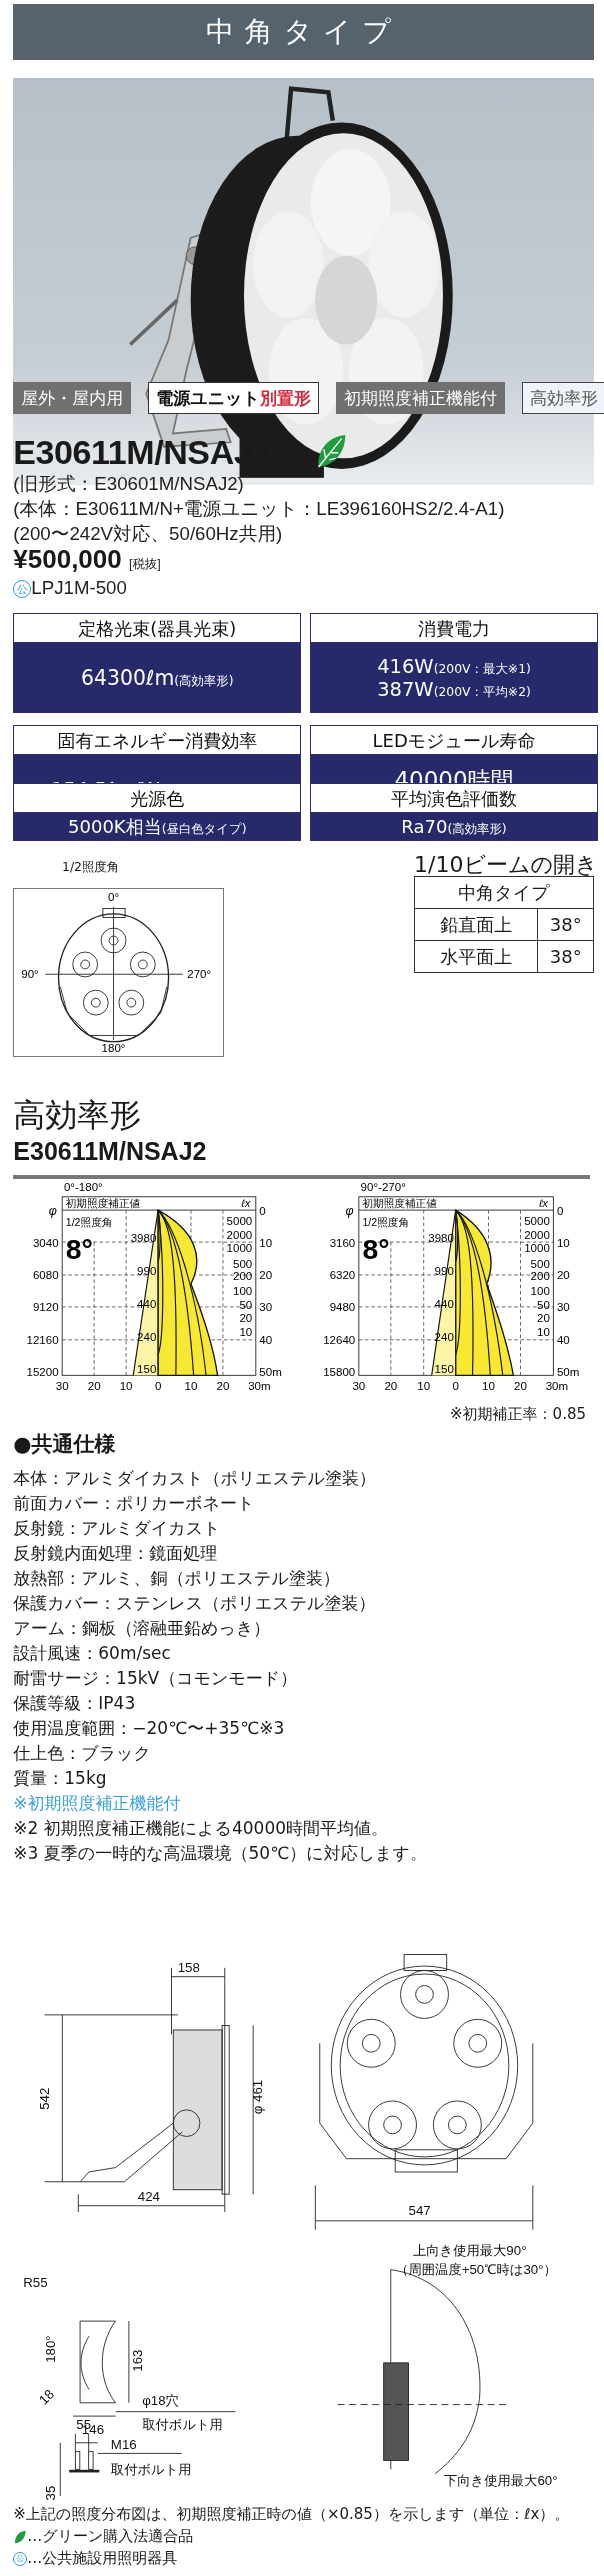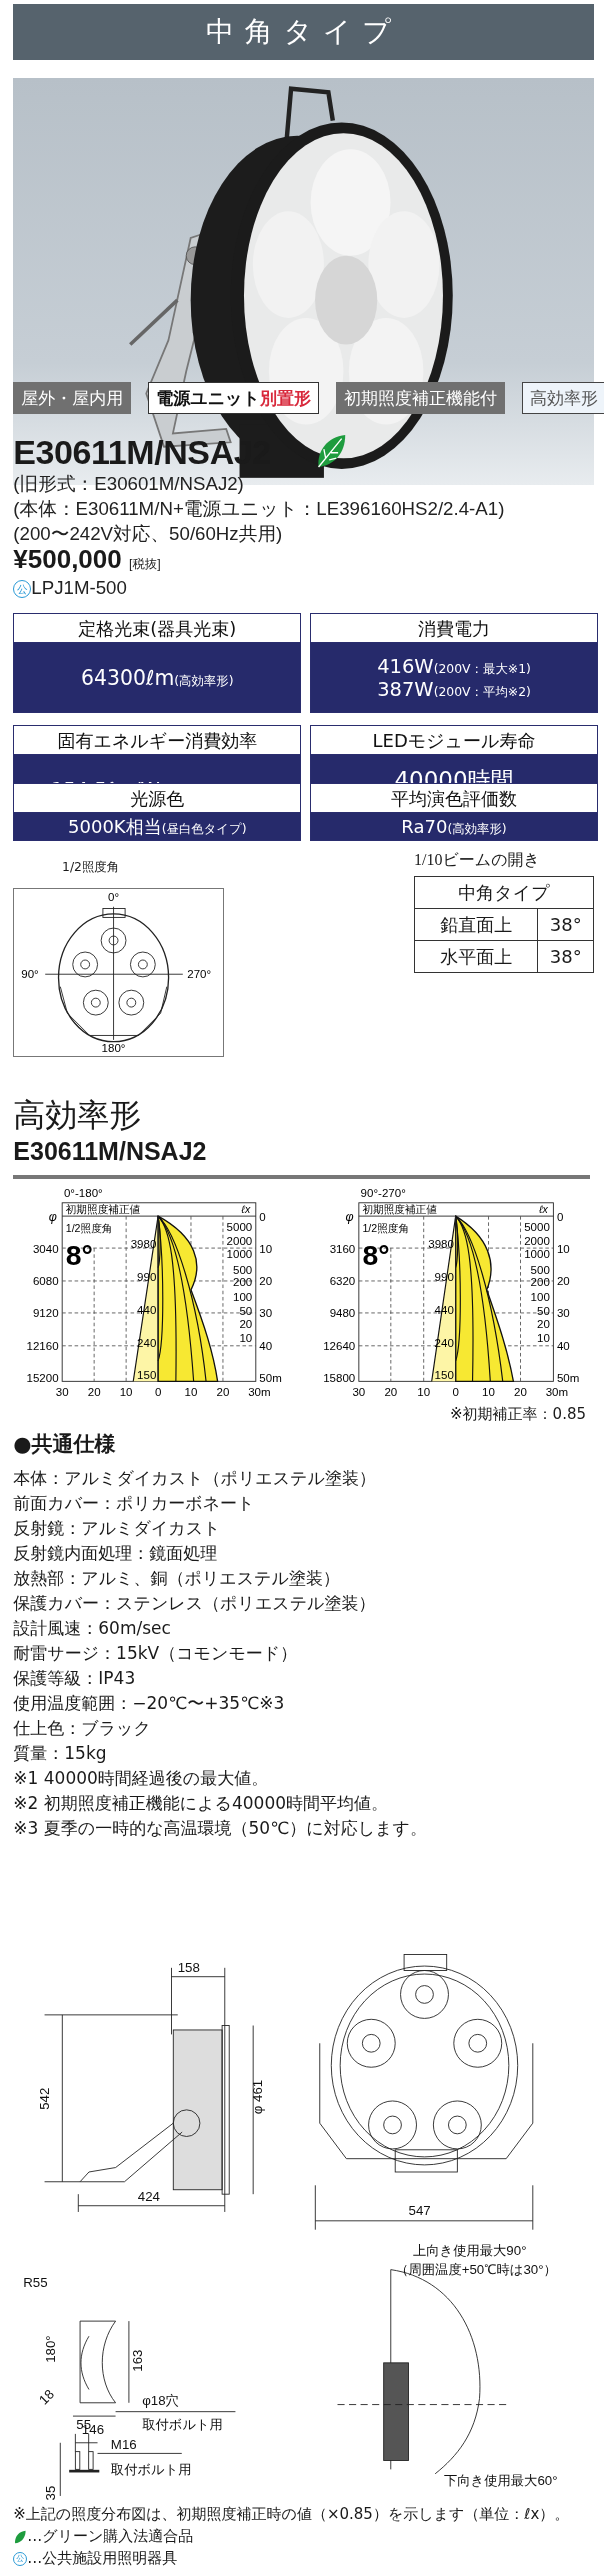--- a/index.html
+++ b/index.html
@@ -17,27 +17,27 @@
   .leaf { left: 315px; top: 433px; }
   .sub { left: 13.3px; font-size: 18.7px; color: #222; font-family: "Liberation Sans", sans-serif; }
   .price { left: 13.3px; top: 544px; font-size: 26px; font-weight: bold; font-family: "Liberation Sans", sans-serif; }
   .price small { font-size: 12.4px; font-weight: normal; }
   .spec-box { width: 288px; border: 0.9px solid #2a2d6e; }
   .spec-label { background: #fff; color: #111; text-align: center; font-size: 18px; height: 29px; line-height: 29px; border-bottom: 0.9px solid #2a2d6e; }
   .spec-val { background: #262a6b; color: #ffffff; text-align: center; font-size: 18px; display: flex; flex-direction: column; justify-content: center; }
   .spec-val .sm { font-size: 12.4px; }
   .beam-box { left: 13.3px; top: 888px; width: 211px; height: 169px; border: 1.3px solid #777; }
   .beam-title { left: 62px; top: 859px; font-size: 12.4px; }
-  .tenth-title { left: 414px; top: 850px; font-size: 16px; font-family: Liberation Serif, serif; }
+  .tenth-title { left: 414px; top: 850px; font-size: 22px; }
   table.tenth { position: absolute; left: 414px; top: 876px; width: 180px; border-collapse: collapse; font-size: 18px; }
   table.tenth td { border: 0.9px solid #333; height: 32px; text-align: center; }
   .sec-title { left: 13.3px; top: 1094px; font-size: 32px; font-family: "Liberation Sans", sans-serif; }
   .sec-model { left: 13.3px; top: 1137px; font-size: 25px; font-weight: bold; font-family: "Liberation Sans", sans-serif; }
   .sec-rule { left: 13.3px; top: 1175px; width: 577px; height: 4.4px; background: #777; }
-  .chart-wrap { width: 293px; height: 222px; font-family: "Liberation Sans", sans-serif; margin-top: 6px; }
+  .chart-wrap { width: 293px; height: 222px; font-family: "Liberation Sans", sans-serif; }
   .note-right { right: 18px; top: 1405px; font-size: 15px; }
   .common-title { left: 13.3px; top: 1430px; font-size: 21px; font-weight: bold; }
   .spec-list { left: 13.3px; top: 1466px; font-size: 17px; line-height: 25px; }
   .spec-list .blue { color: #39a1dc; }
   .foot { left: 13.3px; top: 2503px; font-size: 15px; line-height: 22px; }
   .draw { left: 0; top: 1919px; }
 </style>
 </head>
 <body>
 
@@ -329,27 +329,28 @@
 <div class="abs note-right">※初期補正率：0.85</div>
 
 <div class="abs common-title">●共通仕様</div>
 <div class="abs spec-list">
   <div>本体：アルミダイカスト（ポリエステル塗装）</div>
   <div>前面カバー：ポリカーボネート</div>
   <div>反射鏡：アルミダイカスト</div>
   <div>反射鏡内面処理：鏡面処理</div>
   <div>放熱部：アルミ、銅（ポリエステル塗装）</div>
   <div>保護カバー：ステンレス（ポリエステル塗装）</div>
+  <div>アーム：鋼板（溶融亜鉛めっき）</div>
   <div>設計風速：60m/sec</div>
   <div>耐雷サージ：15kV（コモンモード）</div>
   <div>保護等級：IP43</div>
   <div>使用温度範囲：−20℃〜+35℃※3</div>
   <div>仕上色：ブラック</div>
   <div>質量：15kg</div>
-  <div>※1 40000時間経過後の最大値。</div>
+  <div class="blue">※初期照度補正機能付</div>
   <div>※2 初期照度補正機能による40000時間平均値。</div>
   <div>※3 夏季の一時的な高温環境（50℃）に対応します。</div>
 </div>
 
 <div class="abs draw">
   <svg width="604" height="577" viewBox="0 0 680 650" font-family="Liberation Sans" font-size="15" fill="none" stroke="#222">
 
     <line x1="70" y1="108" x2="70" y2="296"></line>
     <line x1="50" y1="108" x2="200" y2="108"></line>
     <line x1="50" y1="296" x2="90" y2="296"></line>

